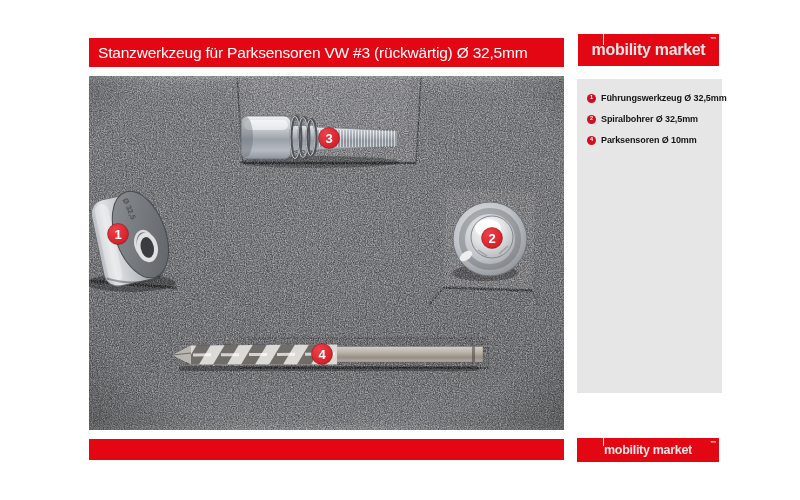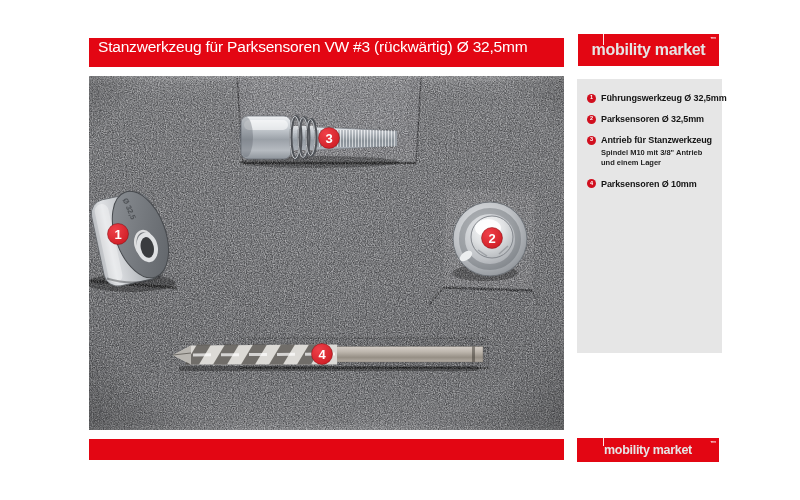--- a/index.html
+++ b/index.html
@@ -1,41 +1,41 @@
 <!DOCTYPE html>
 <html><head>
 <meta charset="utf-8">
 <style>
   html,body{margin:0;padding:0;background:#fff;}
   .page{position:relative;width:800px;height:500px;background:#ffffff;overflow:hidden;
         font-family:"Liberation Sans",sans-serif;}
 
   
   .title-banner{position:absolute;left:89px;top:38px;width:475px;height:29px;
-                background:#e30613;display:flex;box-sizing:border-box;padding-left:9px;}
+                background:#e30613;display:flex;align-items:center;box-sizing:border-box;padding-left:9px;}
   .title-banner span{color:#fff;font-size:15.5px;font-weight:400;white-space:nowrap;letter-spacing:-0.2px;}
 
   
   .logo{position:absolute;background:#e30613;}
   .logo-top{left:578px;top:34px;width:141px;height:32px;}
   .logo-bottom{left:577px;top:438px;width:142px;height:24px;}
   .logo-text{position:absolute;left:50%;top:50%;transform:translate(-50%,-52%);
              color:#e5e5e5;font-weight:bold;white-space:nowrap;letter-spacing:-0.3px;}
   .logo-top .logo-text{font-size:16px;}
   .logo-bottom .logo-text{font-size:12.5px;}
   .logo-tm{position:absolute;top:2px;right:3px;color:#fff;font-size:6px;font-weight:bold;}
   .logo-line{position:absolute;top:0;width:1px;background:rgba(255,255,255,.9);}
   .logo-top .logo-line{left:25px;height:11px;}
   .logo-bottom .logo-line{left:26px;height:8px;}
 
   
   .photo{position:absolute;left:89px;top:76px;width:475px;height:354px;overflow:hidden;}
 
   
-  .sidebar{position:absolute;left:577px;top:79px;width:145px;height:274px;
+  .sidebar{position:absolute;left:577px;top:79px;width:145px;height:314px;
            background:#e6e6e6;box-sizing:border-box;padding:14px 21px 0 10px;}
   .part-item{display:flex;gap:5px;align-items:flex-start;margin-bottom:11px;}
   .part-dot{width:9px;height:9px;border-radius:50%;background:#d10f1e;color:#fff;
             display:flex;align-items:center;justify-content:center;flex:none;margin-top:0.5px;}
   .part-dot span{font-size:5.5px;font-weight:bold;line-height:1;}
   .part-title{font-size:9px;font-weight:bold;color:#141414;white-space:nowrap;letter-spacing:-0.1px;}
   .part-sub{font-size:7.5px;font-weight:bold;color:#242424;margin-top:2.5px;line-height:1.35;max-width:116px;}
 
   
   .bottom-bar{position:absolute;left:89px;top:439px;width:475px;height:21px;background:#e30613;}
@@ -243,30 +243,21 @@
         </span>
       <div class="part-text">
         <div class="part-title">Führungswerkzeug Ø 32,5mm</div>
       </div>
     </div>
     <div class="part-item">
       <span class="part-dot">
           <span>2</span>
         </span>
       <div class="part-text">
-        <div class="part-title">Parksensoren Ø 32,5mm</div>
-      </div>
-    </div>
-    <div class="part-item">
-      <span class="part-dot">
-          <span>3</span>
-        </span>
-      <div class="part-text">
-        <div class="part-title">Antrieb für Stanzwerkzeug</div>
-        <div class="part-sub">Spindel M10 mit 3/8" Antrieb und einem Lager</div>
+        <div class="part-title">Spiralbohrer Ø 32,5mm</div>
       </div>
     </div>
     <div class="part-item">
       <span class="part-dot">
           <span>4</span>
         </span>
       <div class="part-text">
         <div class="part-title">Parksensoren Ø 10mm</div>
       </div>
     </div>

